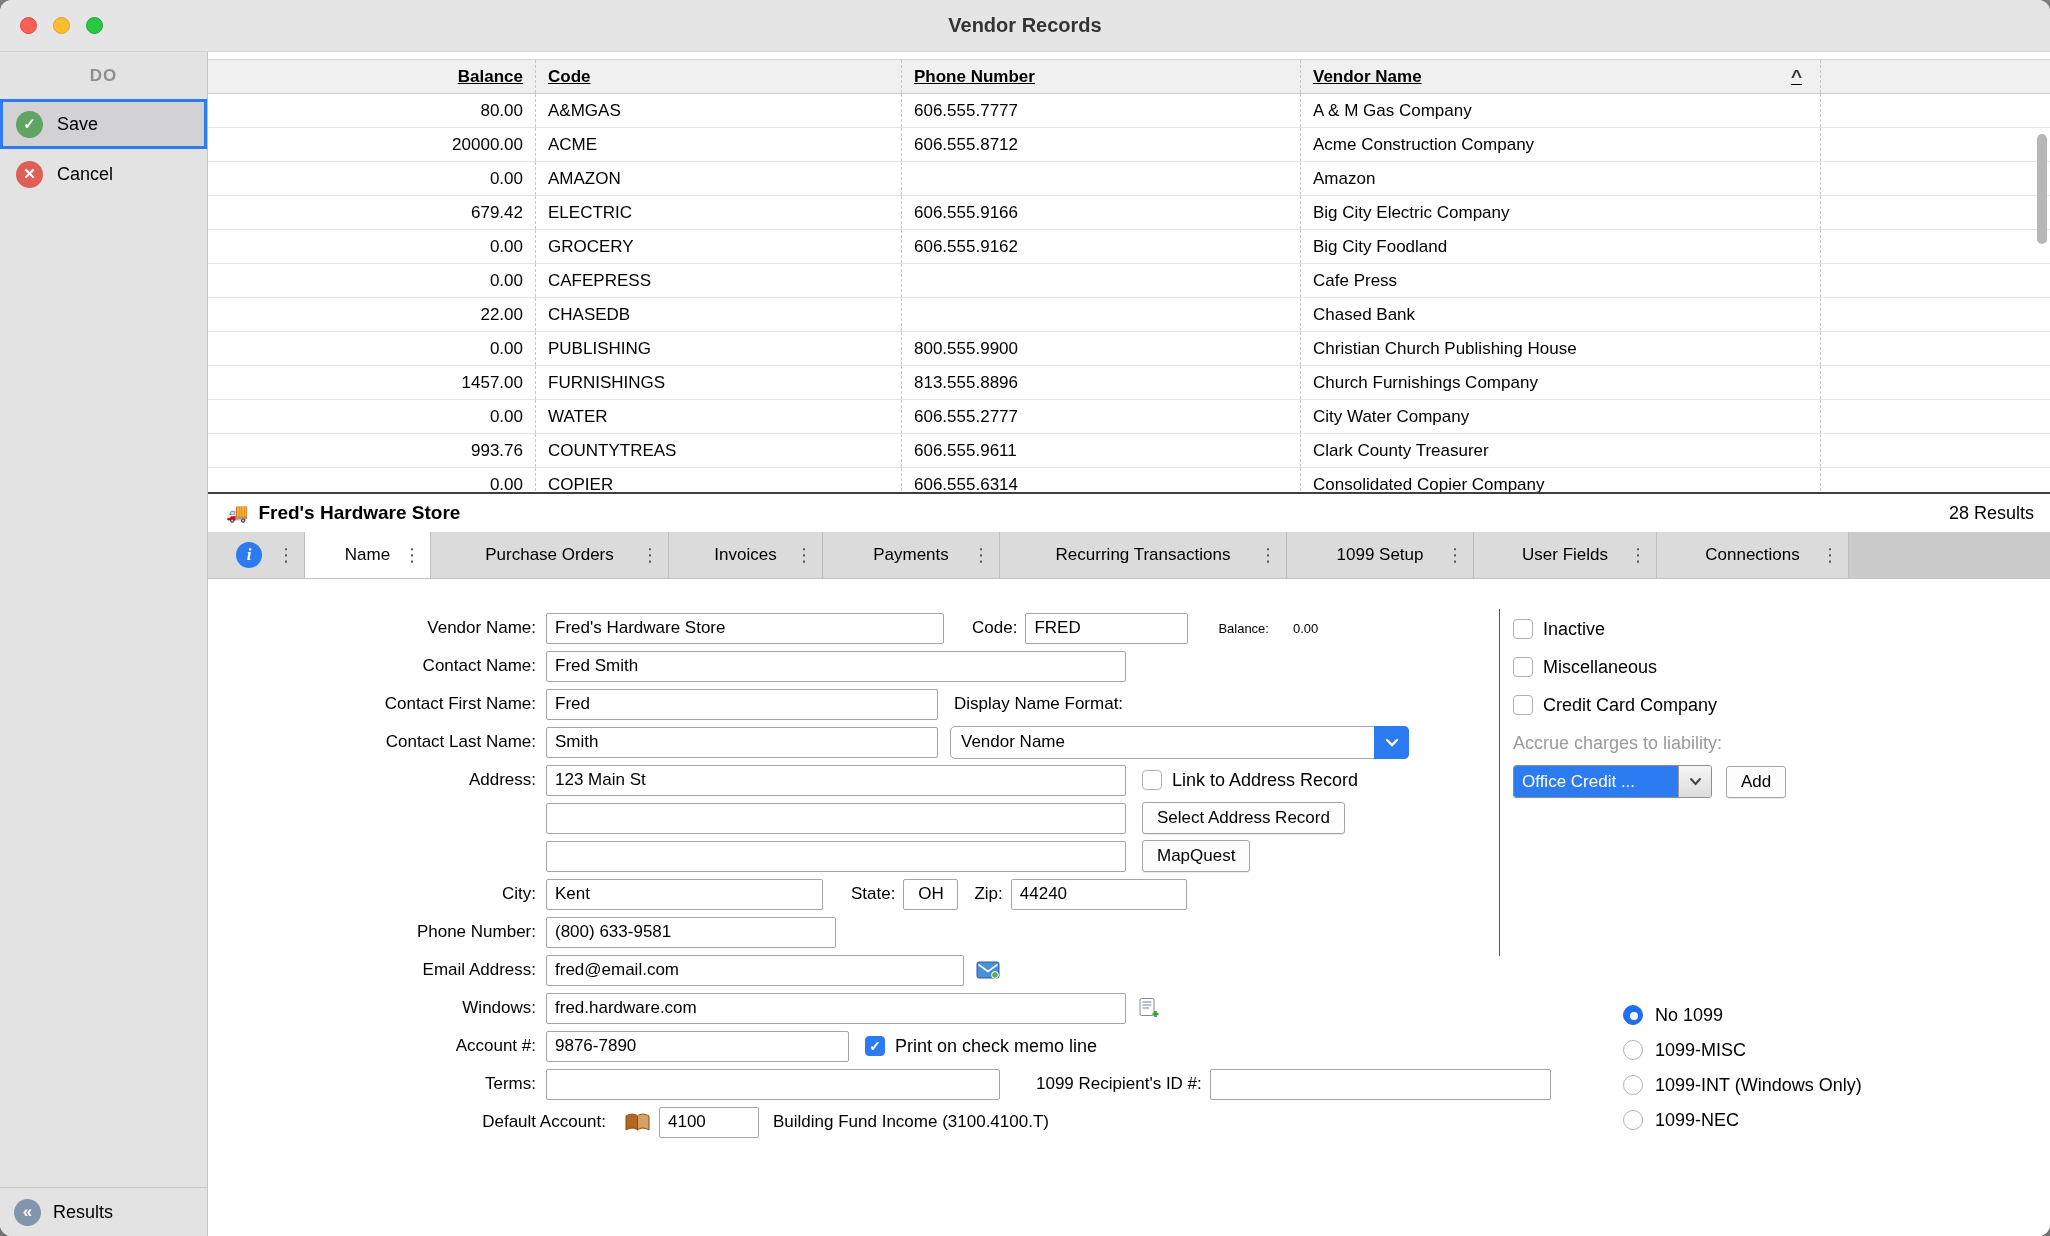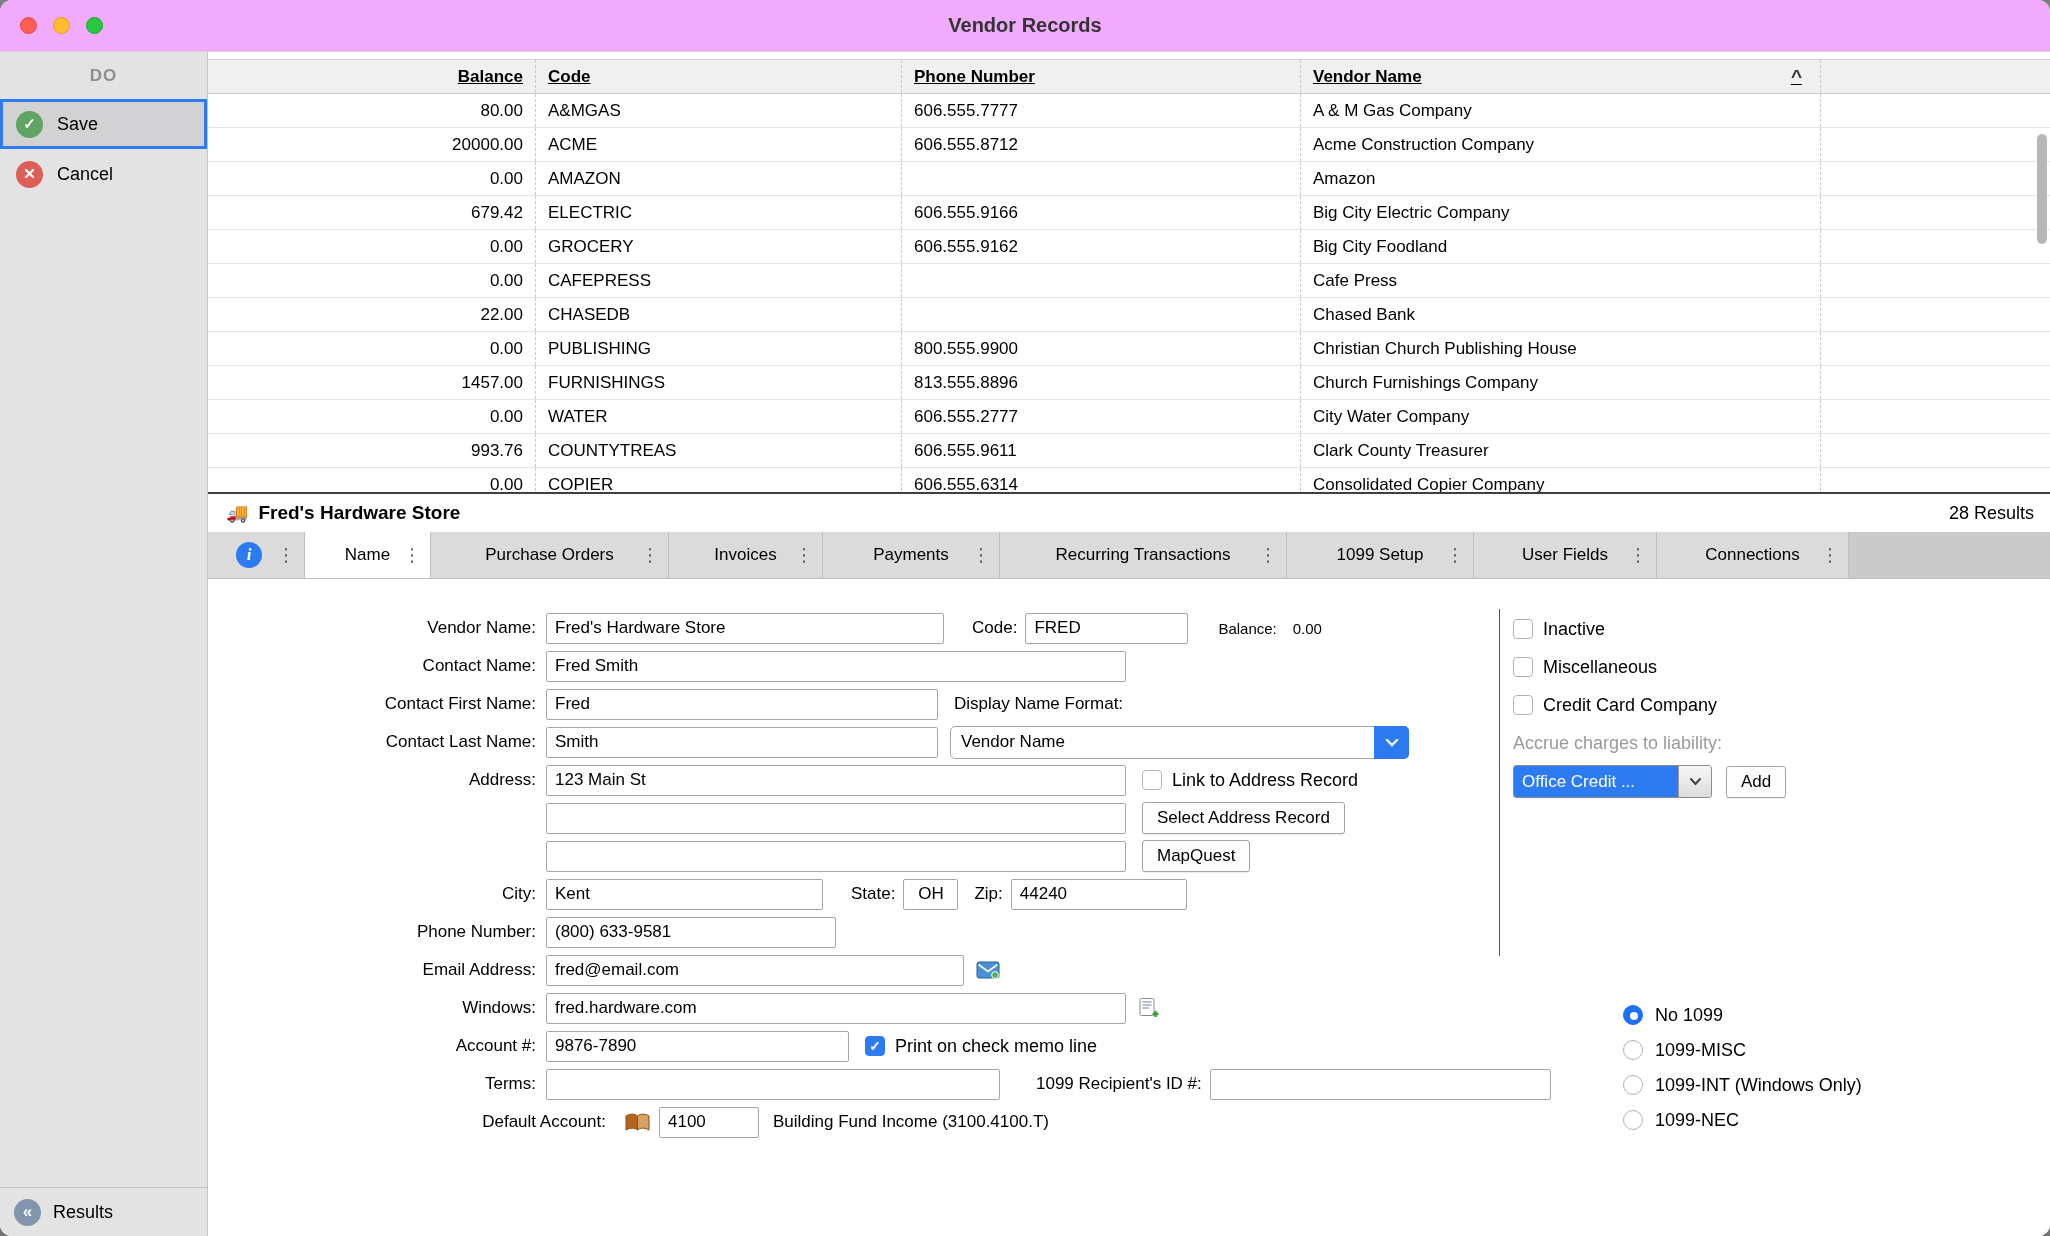--- a/index.html
+++ b/index.html
@@ -2,21 +2,21 @@
 <html><head>
 <meta charset="utf-8">
 <style>
   * { margin:0; padding:0; box-sizing:border-box; }
   html,body { width:2050px; height:1236px; }
   body { font-family:"Liberation Sans", sans-serif; font-size:17px; color:#000; background:#888; overflow:hidden; }
 
   .window { width:2050px; height:1236px; position:relative; background:#fff; border-radius:12px; overflow:hidden; box-shadow:0 10px 40px rgba(0,0,0,.4); }
 
   
-  .titlebar { height:52px; background:#f0abfc; border-bottom:1px solid #d8d0d6; display:flex; align-items:center; justify-content:center; position:relative; }
+  .titlebar { height:52px; background:#e5e5e5; border-bottom:1px solid #d8d0d6; display:flex; align-items:center; justify-content:center; position:relative; }
   .title { font-size:20px; font-weight:bold; color:#343434; }
   .traffic { position:absolute; left:20px; top:0; bottom:0; display:flex; align-items:center; gap:16px; }
   .tl { width:17px; height:17px; border-radius:50%; display:inline-block; }
   .tl.red { background:#ff5f57; border:1px solid #e14640; }
   .tl.yellow { background:#febc2e; border:1px solid #dfa123; }
   .tl.green { background:#28c840; border:1px solid #1da832; }
 
   
   .main { position:absolute; top:52px; left:0; right:0; bottom:0; display:flex; }
   .sidebar { width:208px; background:#e4e3e4; border-right:1px solid #c6c5c6; position:relative; flex:none; }
@@ -61,21 +61,21 @@
 
   
   .form-area { position:relative; flex:1; background:#fff; padding-top:30px; }
   .frow { display:flex; align-items:center; height:38px; }
   .flabel { width:338px; text-align:right; padding-right:10px; flex:none; font-size:17px; }
   .flabel.wide { width:408px; }
   .fin { height:31px; border:1px solid #a6a5a6; border-radius:2px; padding:0 8px; font-size:17px; font-family:inherit; background:#fff; color:#000; }
   .w398{width:398px} .w656{width:580px} .w392{width:392px} .w277{width:277px} .w55{width:55px; text-align:center;} .w176{width:176px} .w290{width:290px} .w418{width:418px} .w303{width:303px} .w454{width:454px} .w341{width:341px} .w118{width:100px} .w163{width:163px}
   .ilabel { margin-left:28px; margin-right:8px; }
   .ilabel.tight { margin-left:16px; }
-  .balance-wrap { margin-left:30px; display:flex; gap:16px; font-size:15px; }
+  .balance-wrap { margin-left:30px; display:flex; gap:24px; font-size:13px; }
   .btn { height:32px; background:#fdfdfd; border:1px solid #a6a5a6; border-radius:3px; padding:0 14px; font-size:17px; font-family:inherit; display:inline-flex; align-items:center; justify-content:center; color:#000; box-shadow:0 1px 1px rgba(0,0,0,.08); }
   .ml16 { margin-left:16px; } .ml14 { margin-left:14px; }
 
   .popup { display:flex; align-items:center; width:459px; height:33px; border:1px solid #a6a5a6; border-radius:5px; background:#fff; margin-left:12px; position:relative; padding:0 44px 0 10px; font-size:17px; }
   .popup-btn { position:absolute; right:-1px; top:-1px; width:35px; height:33px; background:#2d7bf0; border-radius:0 5px 5px 0; display:flex; align-items:center; justify-content:center; }
 
   .cb { width:20px; height:20px; border:1px solid #b3b2b3; border-radius:4px; background:#fff; flex:none; display:flex; align-items:center; justify-content:center; }
   .cb.checked { background:#2d7bf0; border-color:#2d7bf0; color:#fff; font-size:14px; font-weight:bold; }
   .cb-label { margin-left:10px; font-size:18px; }
 

